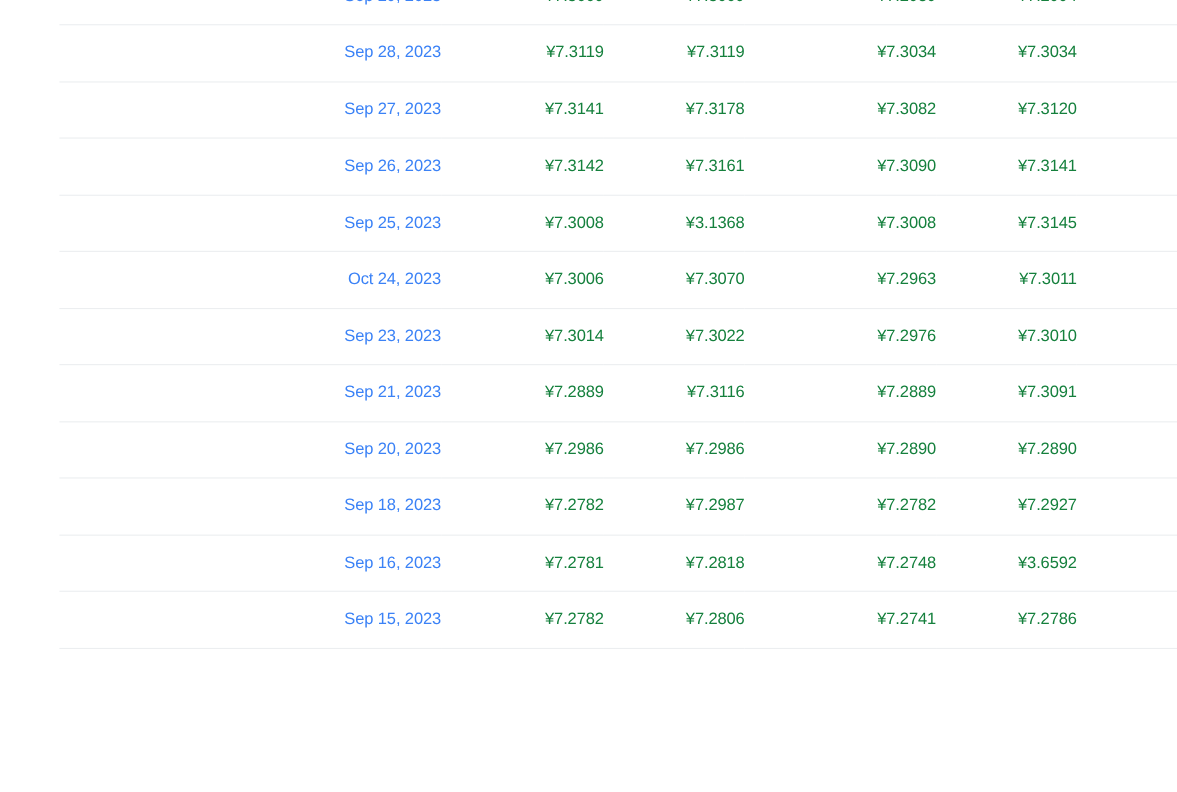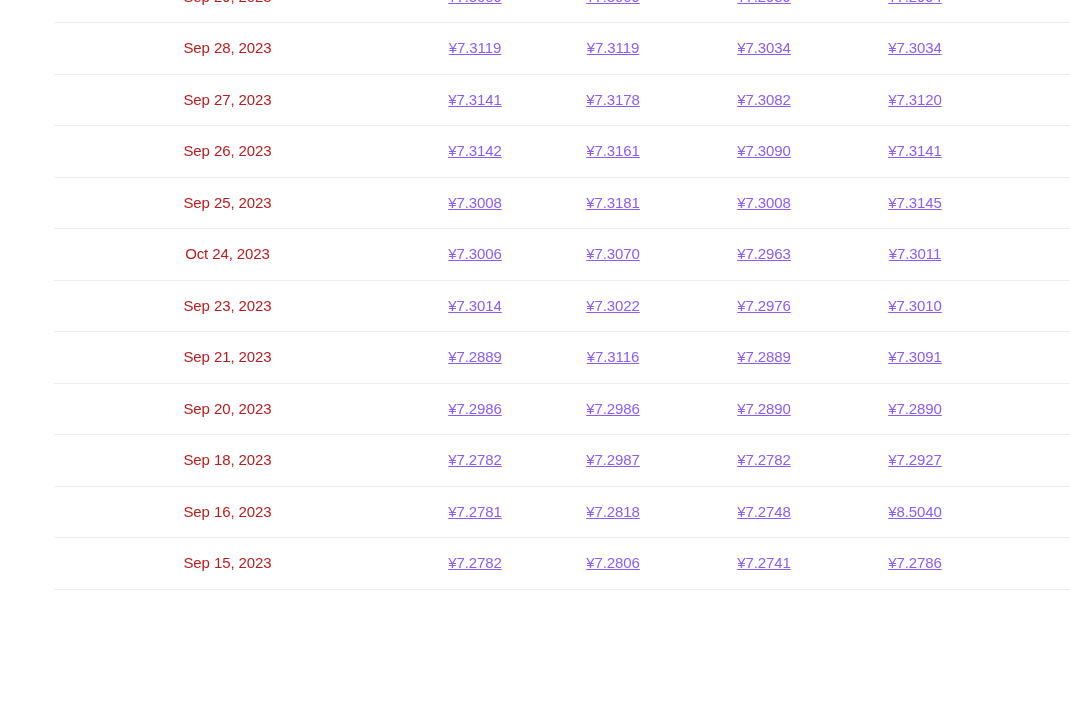--- a/index.html
+++ b/index.html
@@ -49,32 +49,31 @@
 
   
   .col-gutter {
     width: 54px;
     border-bottom: 1px solid transparent !important;
   }
 
   .cell-date {
     width: 347px;
     padding-left: 14px;
-    color: #b91c1c;
+    color: #3b82f6;
     font-weight: 500;
     letter-spacing: -0.1px;
-    text-align: center;
+    text-align: right;
   }
 
   .cell-value {
-    color: #8b5cf6;
+    color: #15803d;
     font-weight: 400;
     letter-spacing: -0.1px;
-    text-align: center;
-    text-decoration: underline;
+    text-align: right;
   }
 
   .col-open   { width: 148px; padding-right: 0px; }
   .col-high   { width: 128px; padding-right: 0px; }
   .col-low    { width: 174px; padding-right: 0px; }
   .col-close  { width: 128px; padding-right: 0px; }
   .col-tail   { width: 91px; }
 </style>
 </head>
 <body>
@@ -115,21 +114,21 @@
           <td class="cell-value col-open">¥7.3142</td>
           <td class="cell-value col-high">¥7.3161</td>
           <td class="cell-value col-low">¥7.3090</td>
           <td class="cell-value col-close">¥7.3141</td>
           <td class="col-tail"></td>
         </tr>
         <tr>
           <td class="col-gutter"></td>
           <td class="cell-date">Sep 25, 2023</td>
           <td class="cell-value col-open">¥7.3008</td>
-          <td class="cell-value col-high">¥7.3181</td>
+          <td class="cell-value col-high">¥3.1368</td>
           <td class="cell-value col-low">¥7.3008</td>
           <td class="cell-value col-close">¥7.3145</td>
           <td class="col-tail"></td>
         </tr>
         <tr>
           <td class="col-gutter"></td>
           <td class="cell-date">Oct 24, 2023</td>
           <td class="cell-value col-open">¥7.3006</td>
           <td class="cell-value col-high">¥7.3070</td>
           <td class="cell-value col-low">¥7.2963</td>
@@ -171,21 +170,21 @@
           <td class="cell-value col-low">¥7.2782</td>
           <td class="cell-value col-close">¥7.2927</td>
           <td class="col-tail"></td>
         </tr>
         <tr>
           <td class="col-gutter"></td>
           <td class="cell-date">Sep 16, 2023</td>
           <td class="cell-value col-open">¥7.2781</td>
           <td class="cell-value col-high">¥7.2818</td>
           <td class="cell-value col-low">¥7.2748</td>
-          <td class="cell-value col-close">¥8.5040</td>
+          <td class="cell-value col-close">¥3.6592</td>
           <td class="col-tail"></td>
         </tr>
         <tr>
           <td class="col-gutter"></td>
           <td class="cell-date">Sep 15, 2023</td>
           <td class="cell-value col-open">¥7.2782</td>
           <td class="cell-value col-high">¥7.2806</td>
           <td class="cell-value col-low">¥7.2741</td>
           <td class="cell-value col-close">¥7.2786</td>
           <td class="col-tail"></td>

